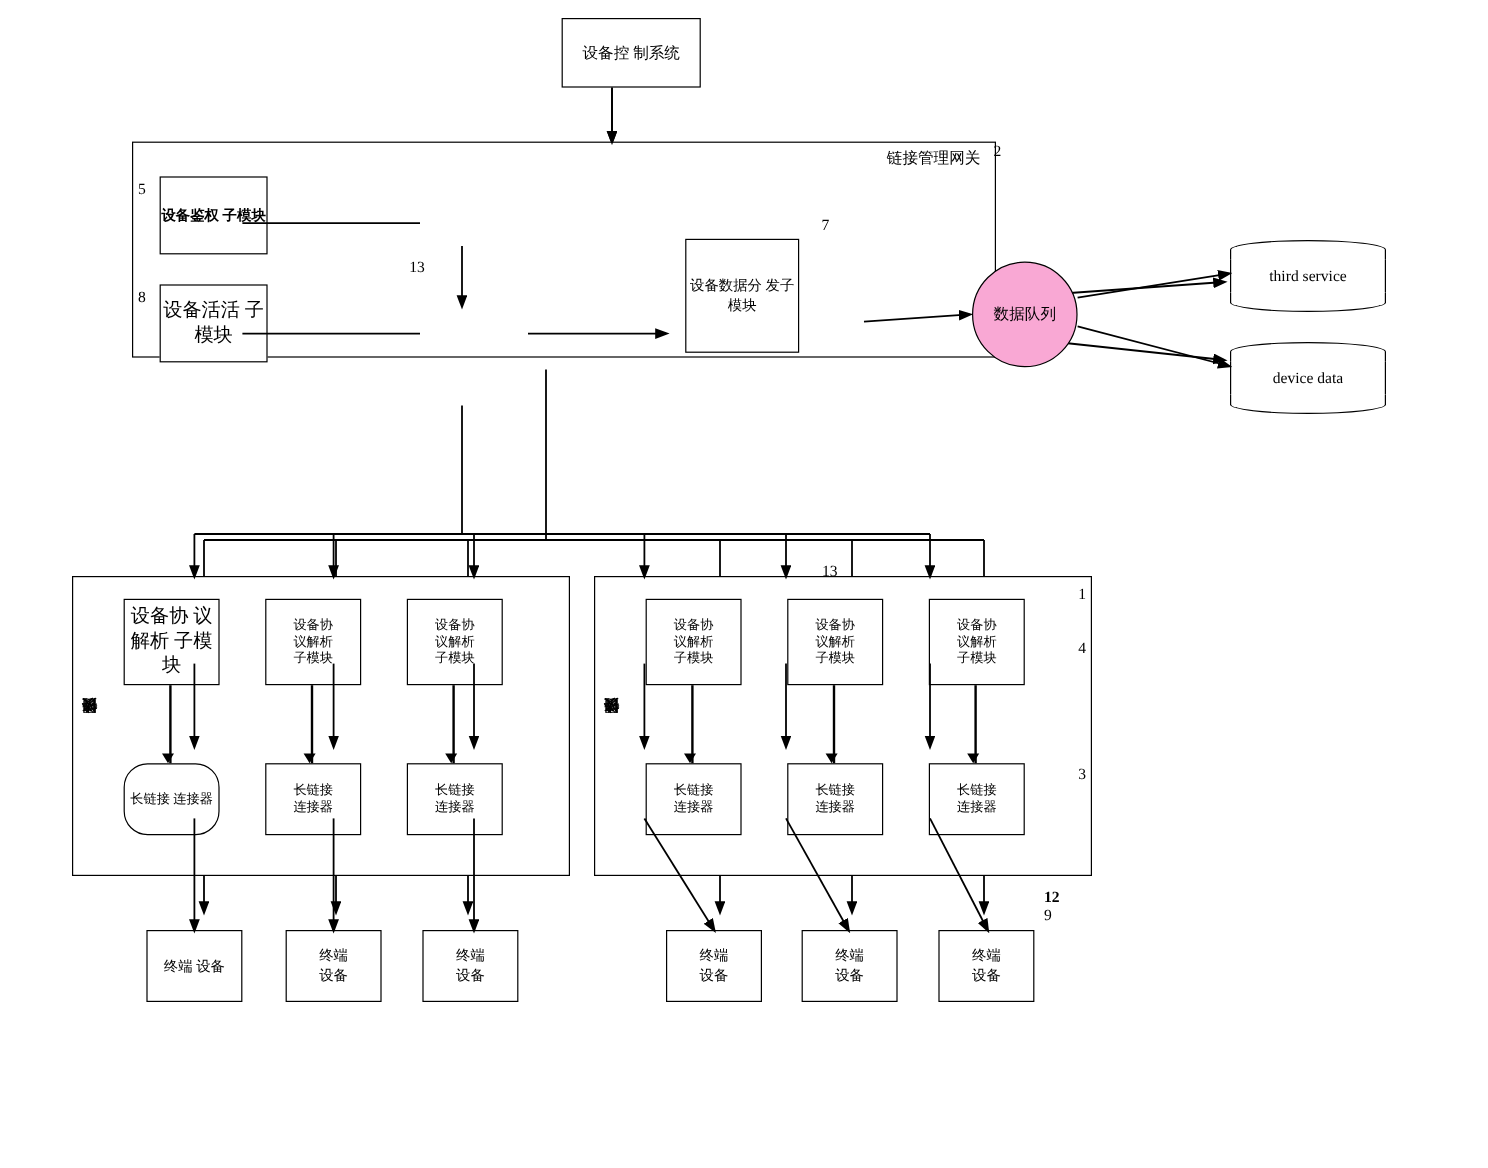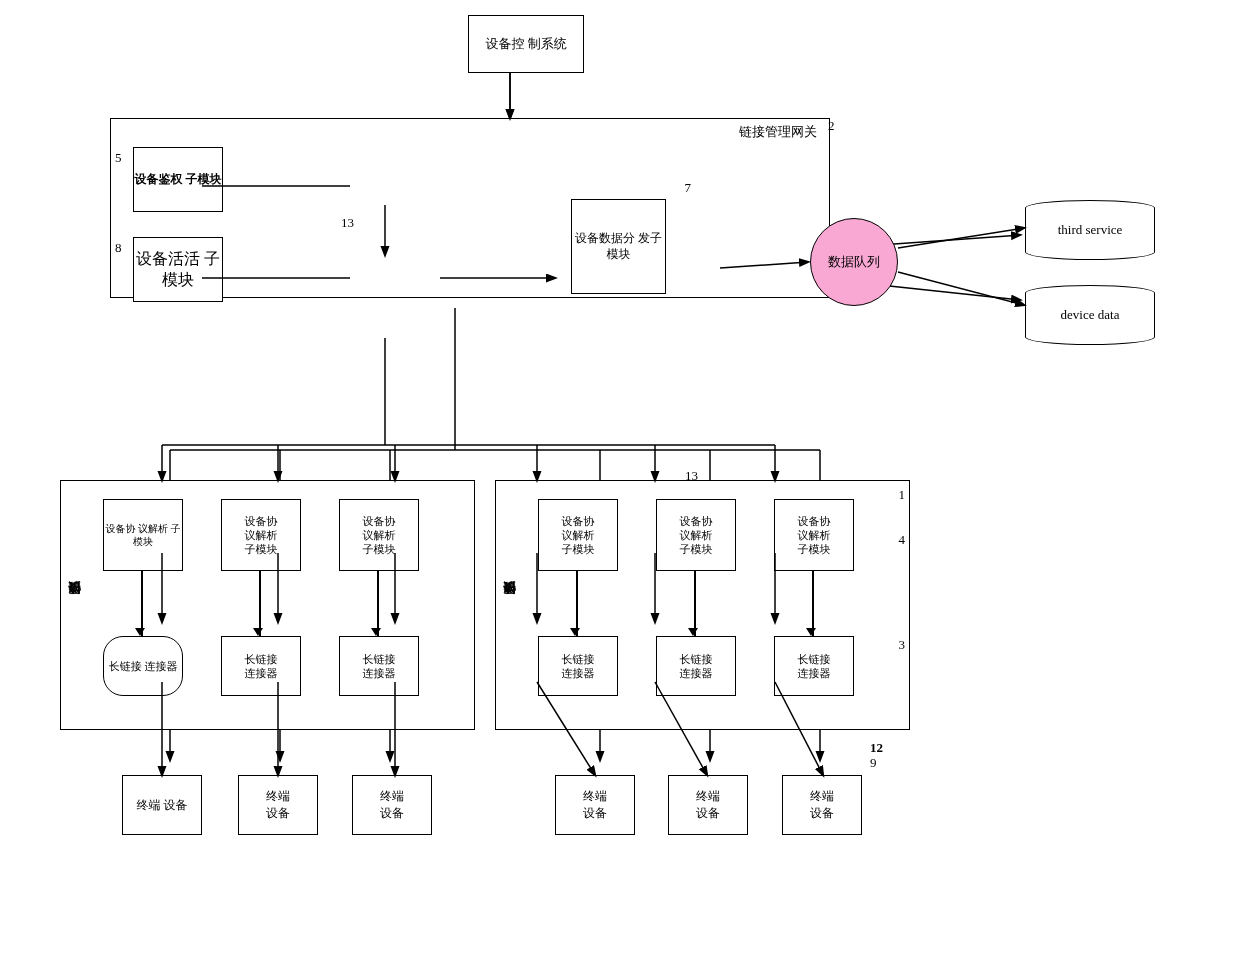--- a/index.html
+++ b/index.html
@@ -203,21 +203,21 @@
     <div class="cylinder-mid">
       <span>third service</span>
     </div>
     <div class="cylinder-bot"></div>
   </div>
 
   <div class="box" style="left:60px; top:480px; width:415px; height:250px;">
     <span style="position:absolute; left:5px; top:50%; transform:translateY(-50%); font-size:13px; writing-mode:vertical-rl; text-orientation:mixed; transform:rotate(180deg) translateY(50%);">链接协议网关</span>
 
     <div class="box" style="position:absolute; left:42px; top:18px; width:80px; height:72px;">
-      <span style="font-size:10px; line-height:1.3;">设备协
+      <span style="font-size:16px; line-height:1.3;">设备协
 议解析
 子模块</span>
     </div>
 
     <div class="box" style="position:absolute; left:42px; top:155px; width:80px; height:60px;border-radius:20px;">
       <span style="font-size:11px; line-height:1.3;">长链接
 连接器</span>
     </div>
 
     <div style="position:absolute; left:80px; top:90px; width:2px; height:65px; background:#000; display:flex; flex-direction:column; align-items:center; justify-content:flex-end;">

